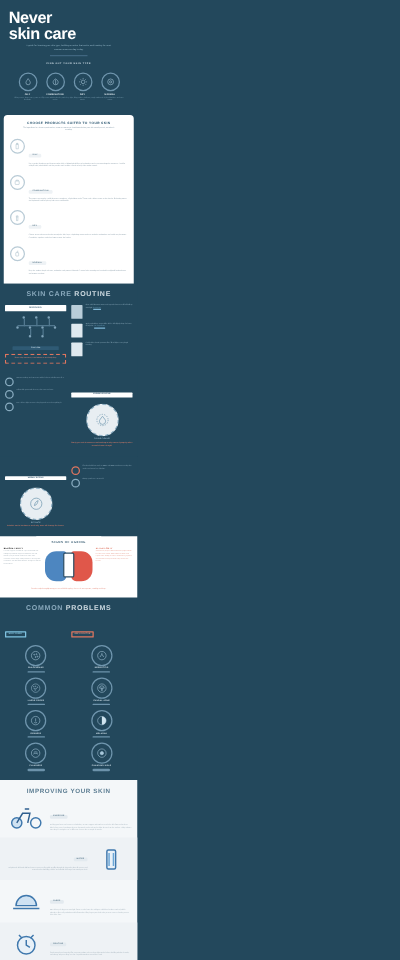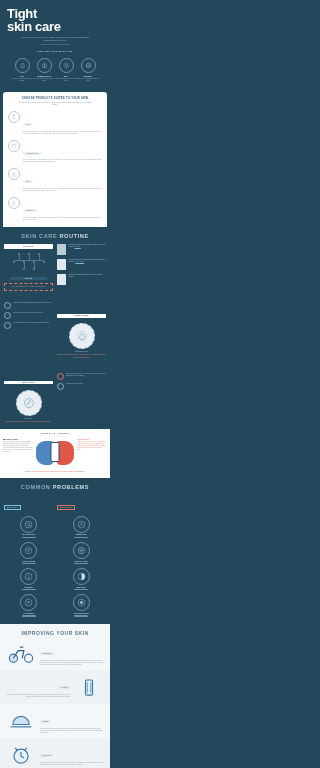--- a/index.html
+++ b/index.html
@@ -130,21 +130,21 @@
   .itxt { font-size:1.3px; line-height:2.1px; color:#8b9ca8; margin-top:1.5px; }
   .irow.rev { flex-direction:row-reverse; text-align:right; }
 </style>
 </head>
 <body>
 
 <div class="page">
 
   <section class="hero">
     <h1>
-      <span>Tight</span><br>
+      <span>Never</span><br>
       <span>skin care</span>
     </h1>
     <p class="hero-sub tiny">A guide for knowing your skin type, building a routine that works, and treating the most common concerns day to day.</p>
     <div class="hero-rule"></div>
     <p class="hero-kicker">FIND OUT YOUR SKIN TYPE</p>
 
     <div class="type-row">
 
       <div class="type">
         <div class="circ">

